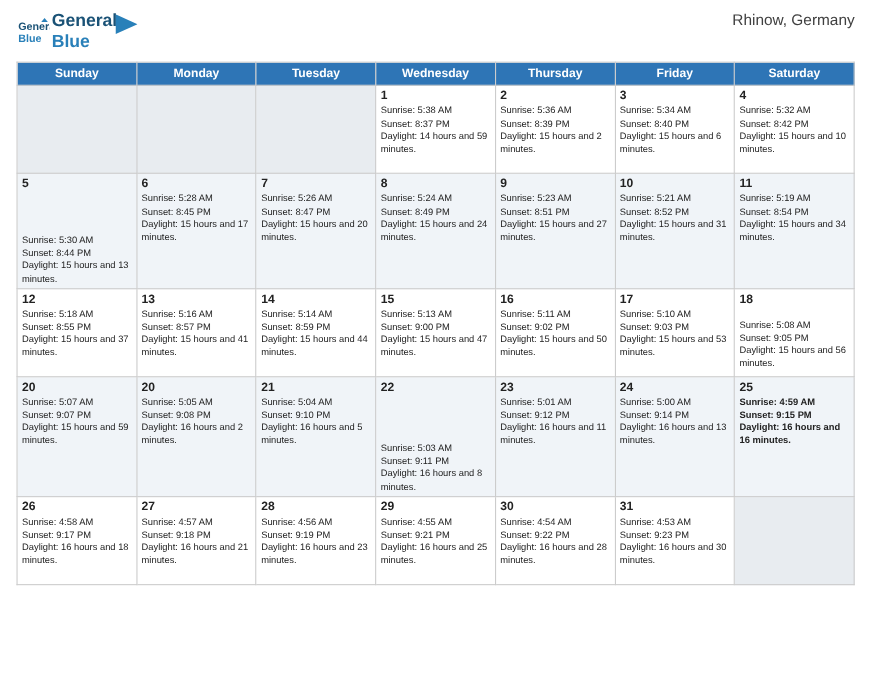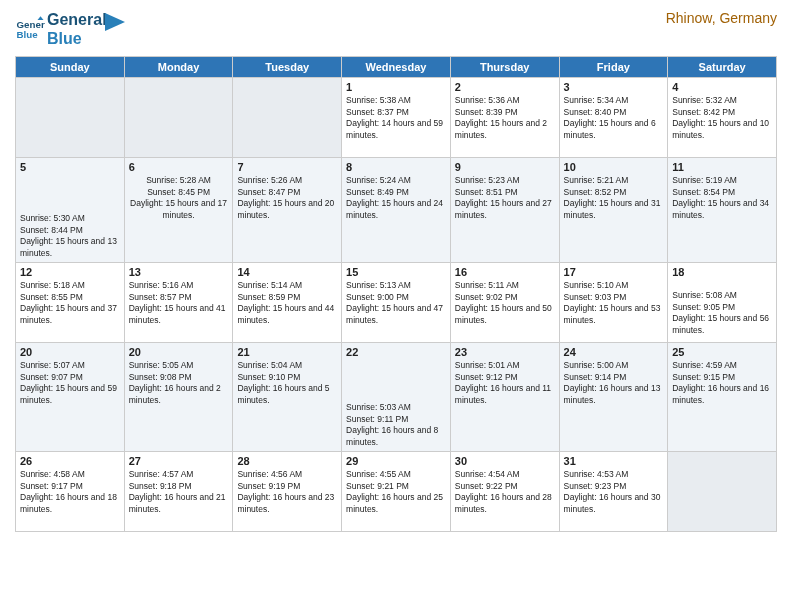--- a/index.html
+++ b/index.html
@@ -32,21 +32,21 @@
     .title-block {
       text-align: right;
     }
     .title-month {
       font-size: 32px;
       font-weight: bold;
       color: #1a1a1a;
     }
     .title-location {
       font-size: 14px;
-      color: #a16207;
+      color: #404040;
     }
     table {
       width: 100%;
       border-collapse: collapse;
       table-layout: fixed;
     }
     thead tr th {
       background-color: #2e75b6;
       color: #fff;
       font-size: 11px;
@@ -154,21 +154,21 @@
         </tr>
         <tr>
           <td>
             <span class="day-num">5</span>
             <div class="cell-text" style="white-space: pre-line; margin-top: 40px;">Sunrise: 5:30 AM
 Sunset: 8:44 PM
 Daylight: 15 hours and 13 minutes.</div>
           </td>
           <td>
             <span class="day-num">6</span>
-            <div class="cell-text" style="white-space: pre-line; text-align: center;">Sunrise: 5:28 AM
+            <div class="cell-text" style="white-space: pre-line;">Sunrise: 5:28 AM
 Sunset: 8:45 PM
 Daylight: 15 hours and 17 minutes.</div>
           </td>
           <td>
             <span class="day-num">7</span>
             <div class="cell-text" style="white-space: pre-line;">Sunrise: 5:26 AM
 Sunset: 8:47 PM
 Daylight: 15 hours and 20 minutes.</div>
           </td>
           <td>
@@ -272,21 +272,21 @@
 Daylight: 16 hours and 11 minutes.</div>
           </td>
           <td>
             <span class="day-num">24</span>
             <div class="cell-text" style="white-space: pre-line;">Sunrise: 5:00 AM
 Sunset: 9:14 PM
 Daylight: 16 hours and 13 minutes.</div>
           </td>
           <td>
             <span class="day-num">25</span>
-            <div class="cell-text" style="white-space: pre-line;">Sunrise: 4:59 AM
+            <div class="cell-text" style="white-space: pre-line; font-weight: bold;">Sunrise: 4:59 AM
 Sunset: 9:15 PM
 Daylight: 16 hours and 16 minutes.</div>
           </td>
         </tr>
         <tr>
           <td>
             <span class="day-num">26</span>
             <div class="cell-text" style="white-space: pre-line;">Sunrise: 4:58 AM
 Sunset: 9:17 PM
 Daylight: 16 hours and 18 minutes.</div>

